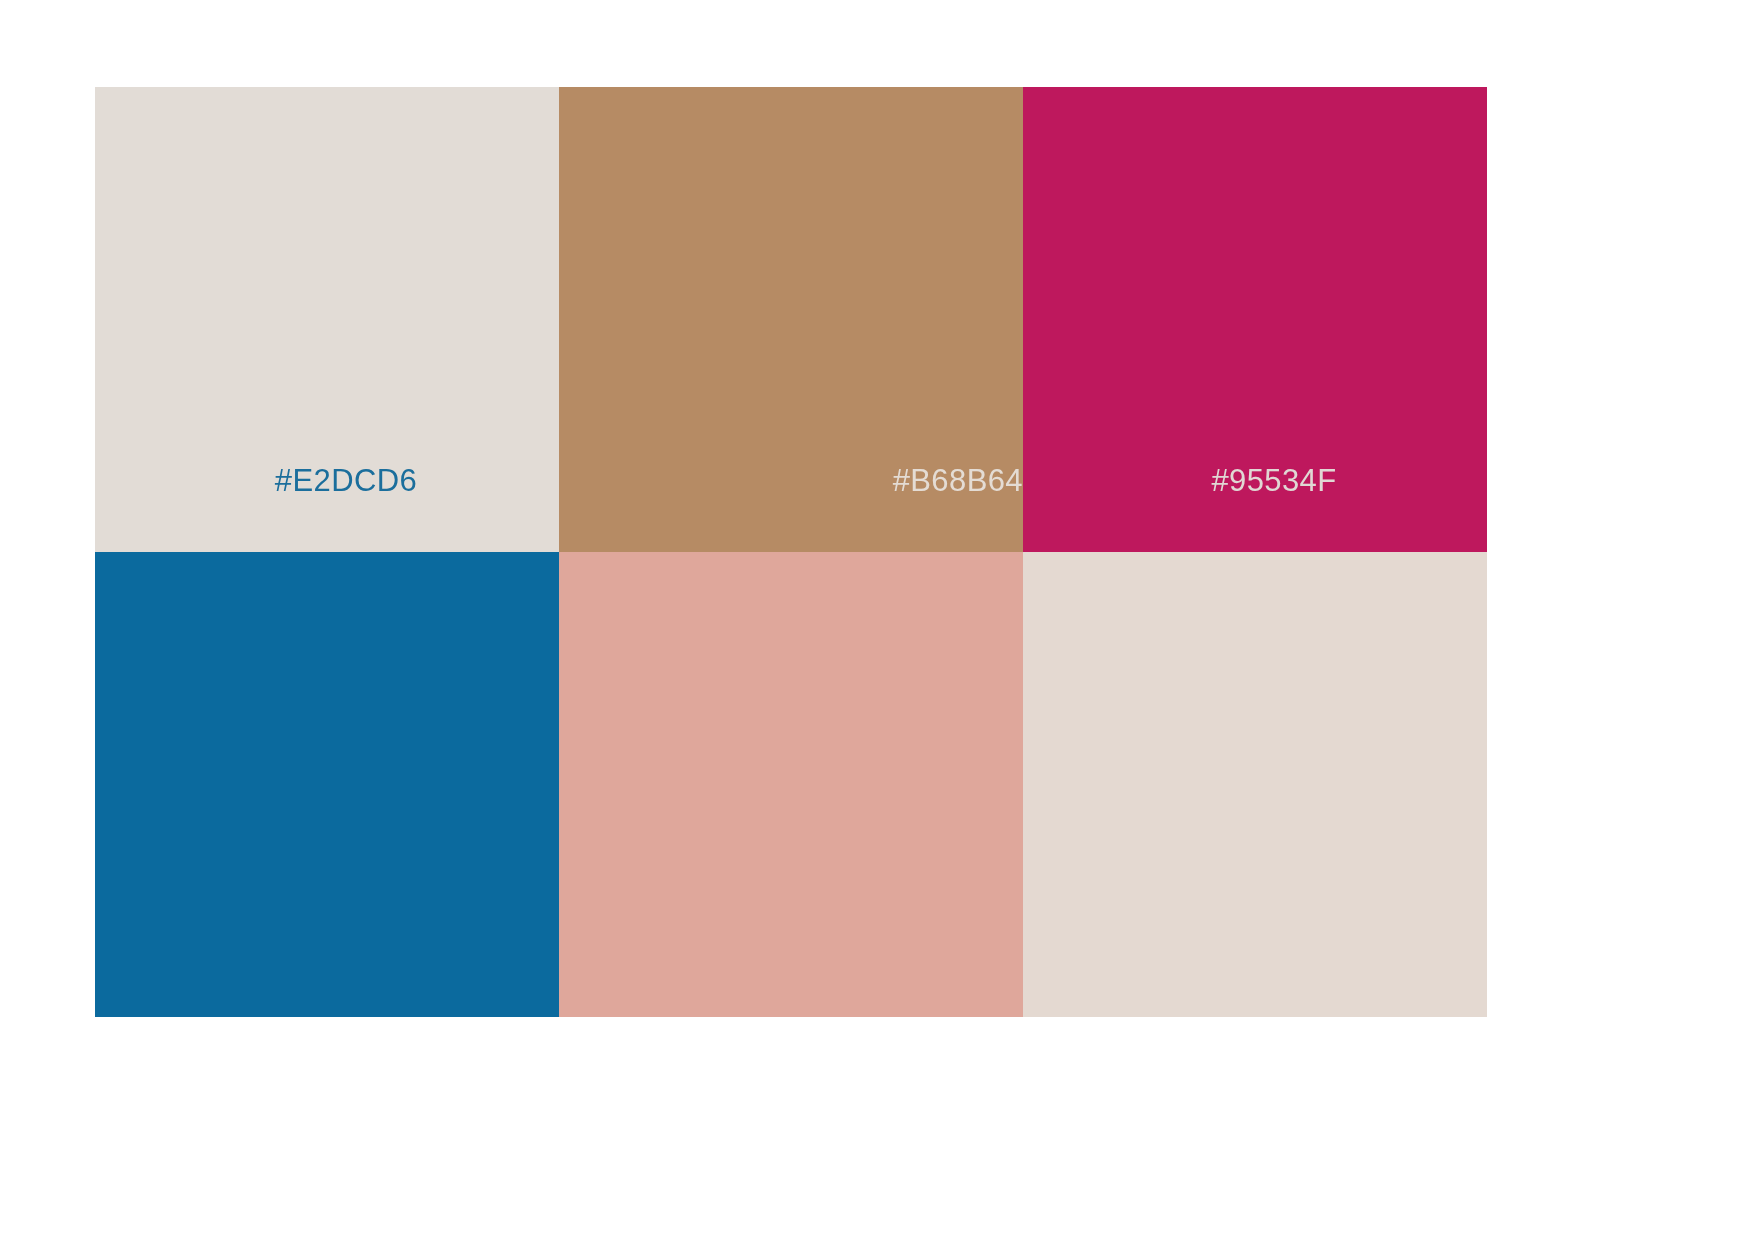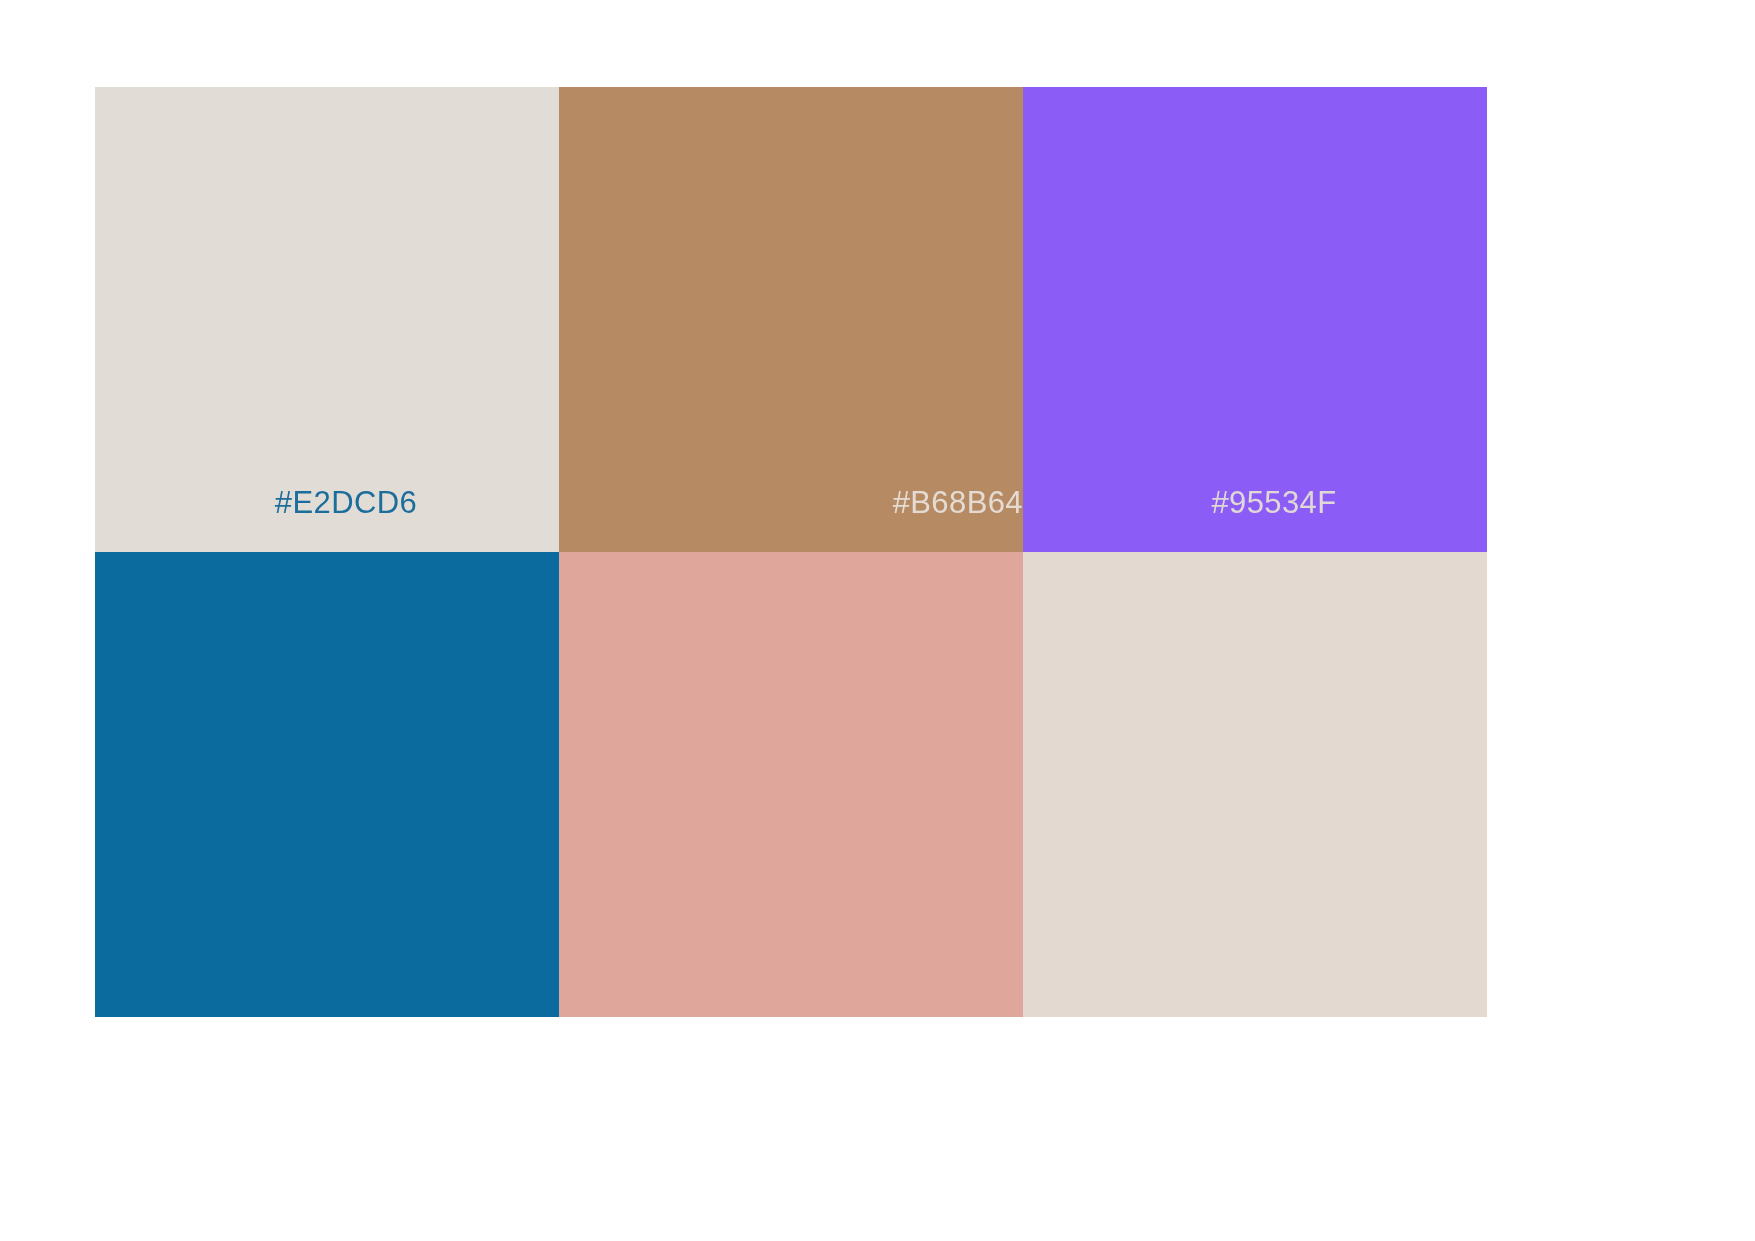--- a/index.html
+++ b/index.html
@@ -37,38 +37,38 @@
     text-align: center;
     font-size: 31px;
     font-weight: 400;
     letter-spacing: 0.4px;
     white-space: nowrap;
     font-family: "Liberation Sans", sans-serif;
   }
 
   
   .row-top .swatch-label {
-    top: 398px;
+    top: 376px;
     padding-left: 38px;
   }
 </style>
 </head>
 <body style="background: rgb(255, 255, 255);">
 
 <div id="palette-board">
 
   <div class="swatch row-top" style="background-color: rgb(226, 220, 214);">
     <span class="swatch-label" style="color: rgb(27, 110, 156);">#E2DCD6</span>
   </div>
 
   <div class="swatch row-top" style="background-color: rgb(182, 139, 100);">
     <span class="swatch-label" style="color: rgb(228, 220, 212); text-align: right;">#B68B64</span>
   </div>
 
-  <div class="swatch row-top" style="background-color: #8b5cf6;">
+  <div class="swatch row-top" style="background-color: #be185d;">
     <span class="swatch-label" style="color: rgb(224, 216, 212);">#95534F</span>
   </div>
 
   <div class="swatch row-bottom" style="background-color: rgb(11, 106, 158);">
     
   </div>
 
   <div class="swatch row-bottom" style="background-color: rgb(223, 167, 155);">
     
   </div>

